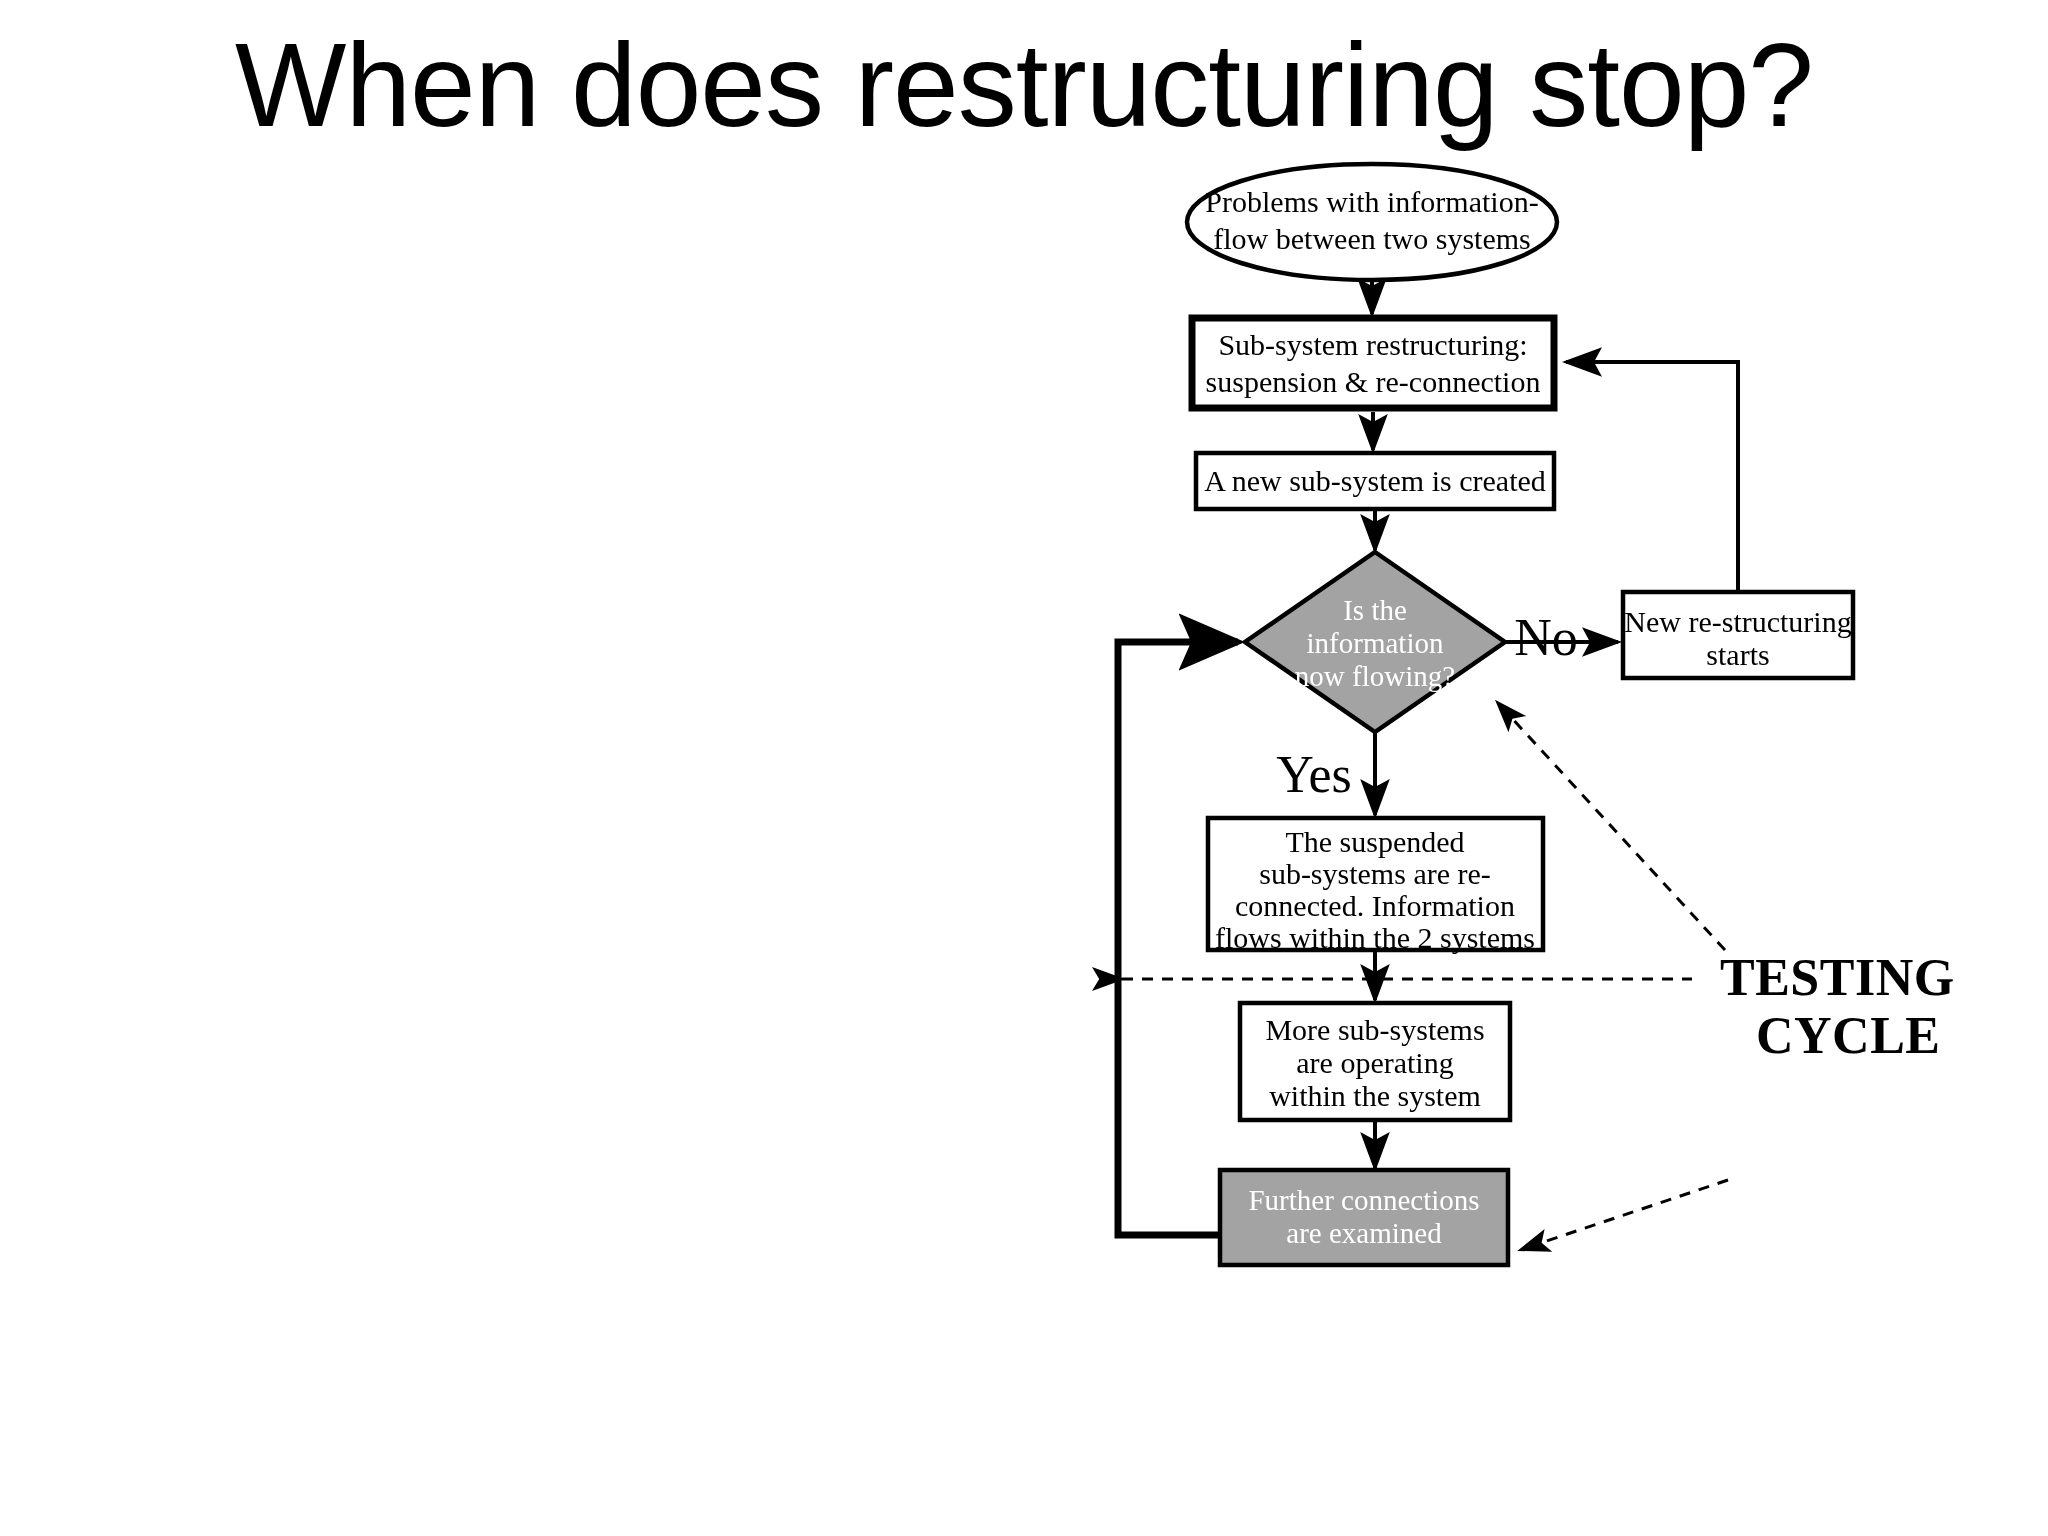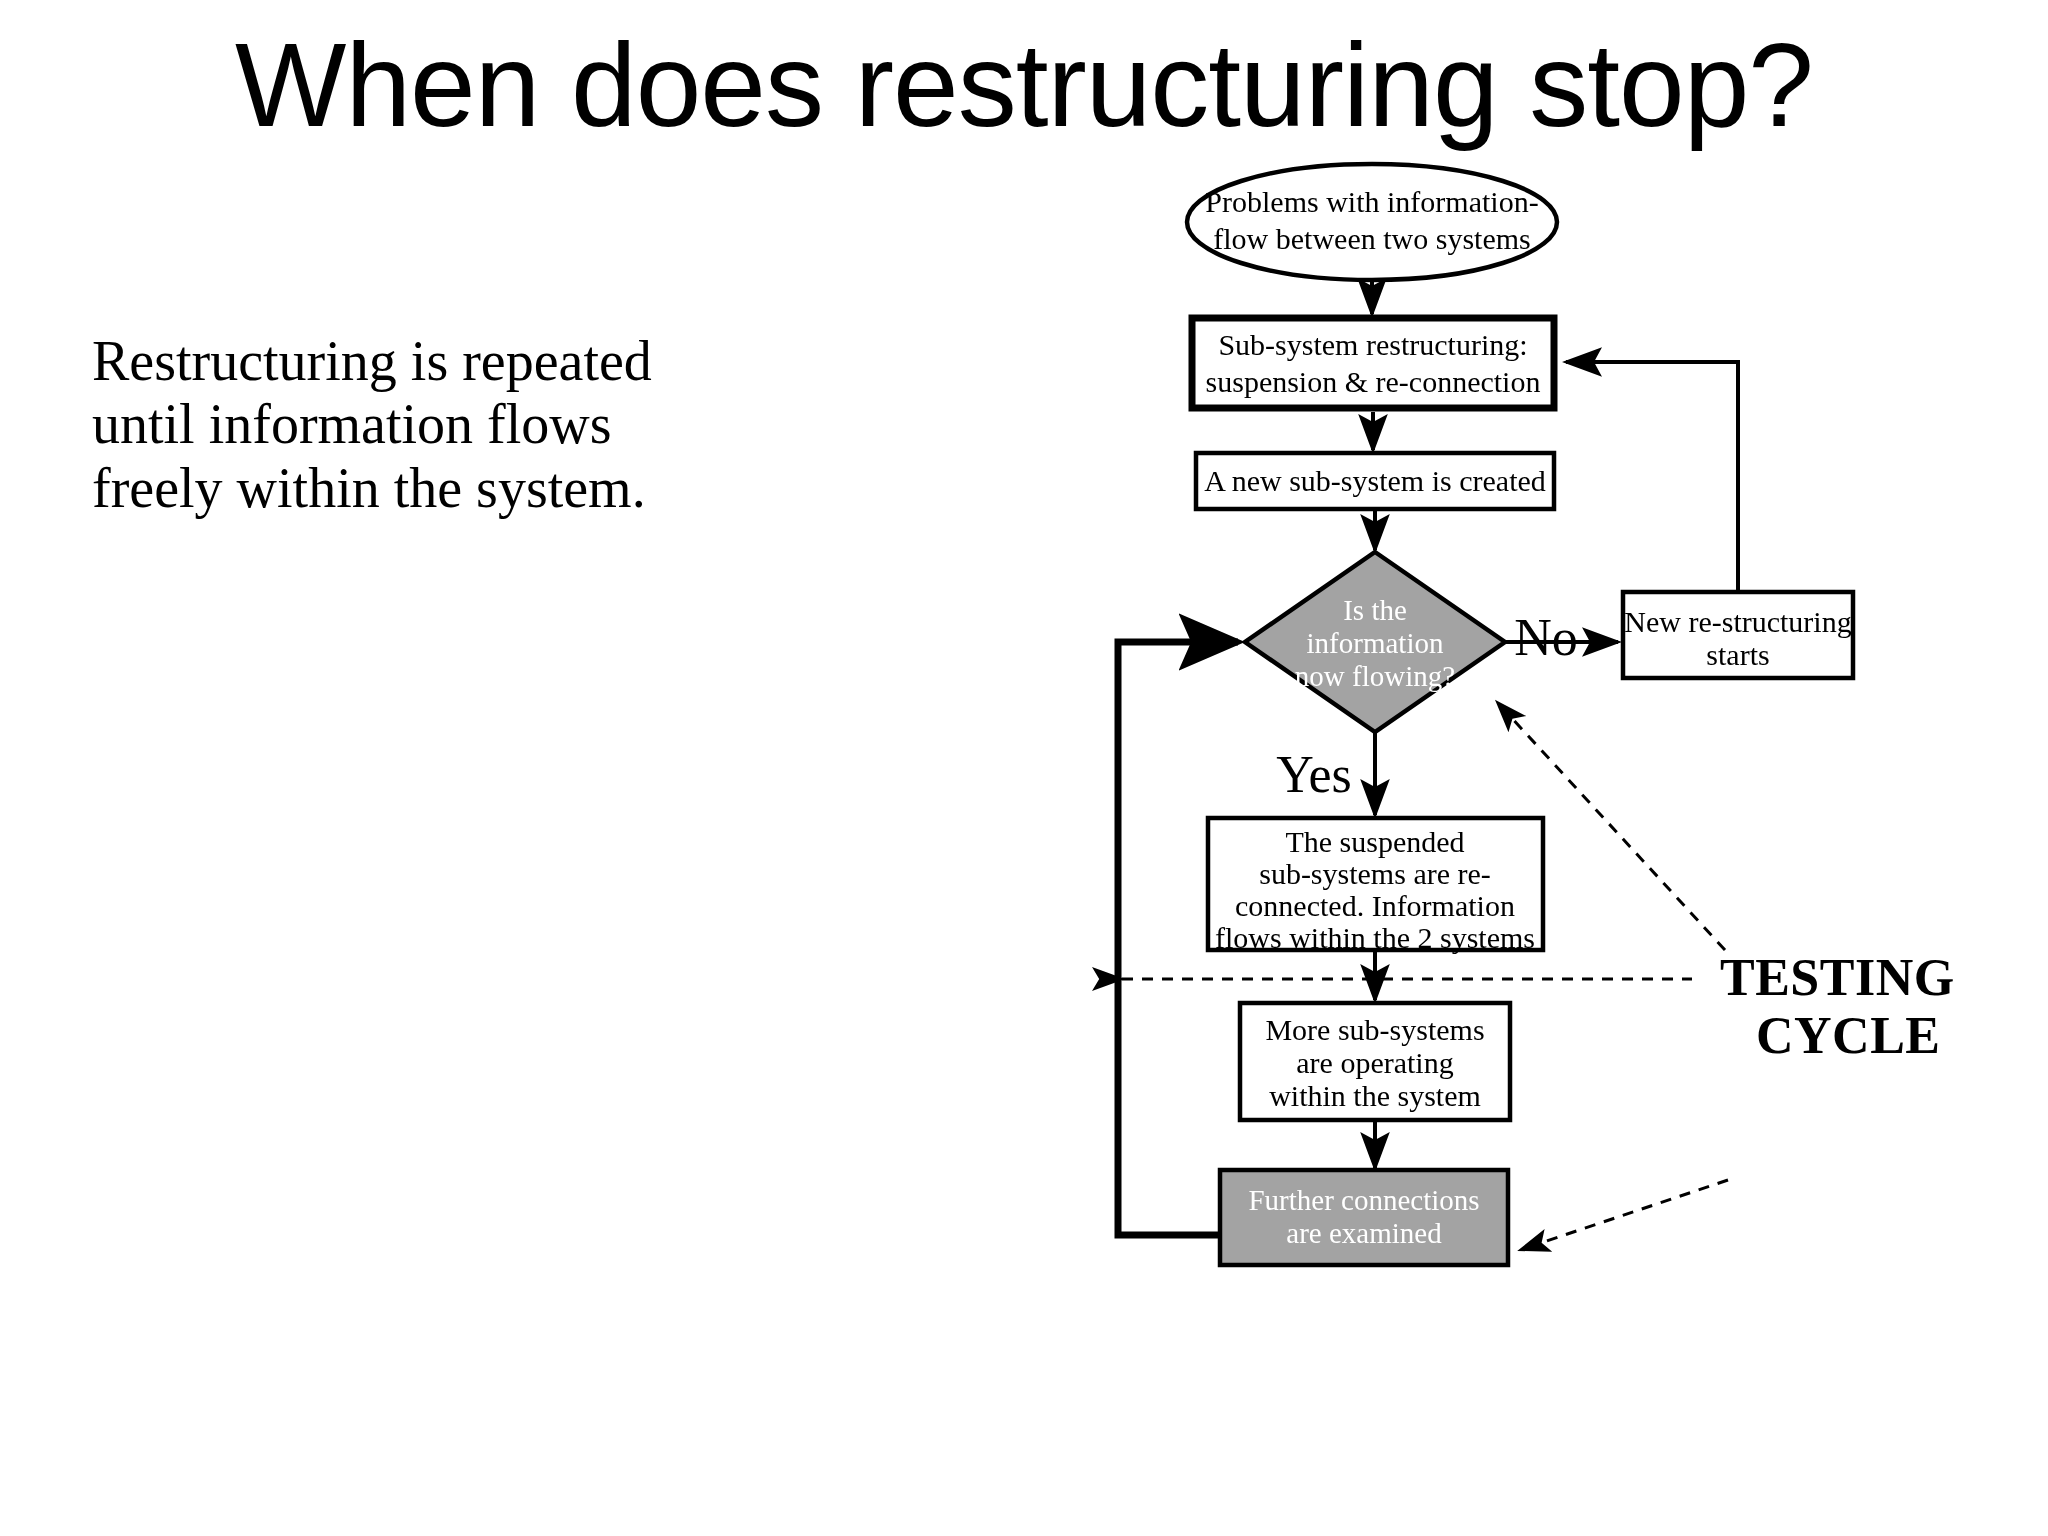--- a/index.html
+++ b/index.html
@@ -83,21 +83,20 @@
   .conn-line     { stroke: #000000; stroke-width: 4; fill: none; }
   .conn-line-thick { stroke: #000000; stroke-width: 7; fill: none; }
   .dashed-line   { stroke: #000000; stroke-width: 3; fill: none; stroke-dasharray: 11 9; }
 </style>
 </head>
 <body>
 
 <div id="slide-title">When does restructuring stop?</div>
 
 <div id="body-column">
-  <p class="body-paragraph">Restructuring is repeated until information flows freely within the system.</p>
 </div>
 
 <svg id="flowchart-svg" viewBox="0 0 960 1380">
 
   <defs>
     <marker id="arrow-solid" markerWidth="11" markerHeight="11" refX="9" refY="4.5" orient="auto" markerUnits="strokeWidth">
       <path d="M0,0.8 L10,4.5 L0,8.2 L2,4.5 Z" fill="#000000"></path>
     </marker>
     <marker id="arrow-solid-big" markerWidth="10" markerHeight="10" refX="8.5" refY="4.5" orient="auto" markerUnits="strokeWidth">
       <path d="M0,0.4 L9.5,4.5 L0,8.6 L1.8,4.5 Z" fill="#000000"></path>

